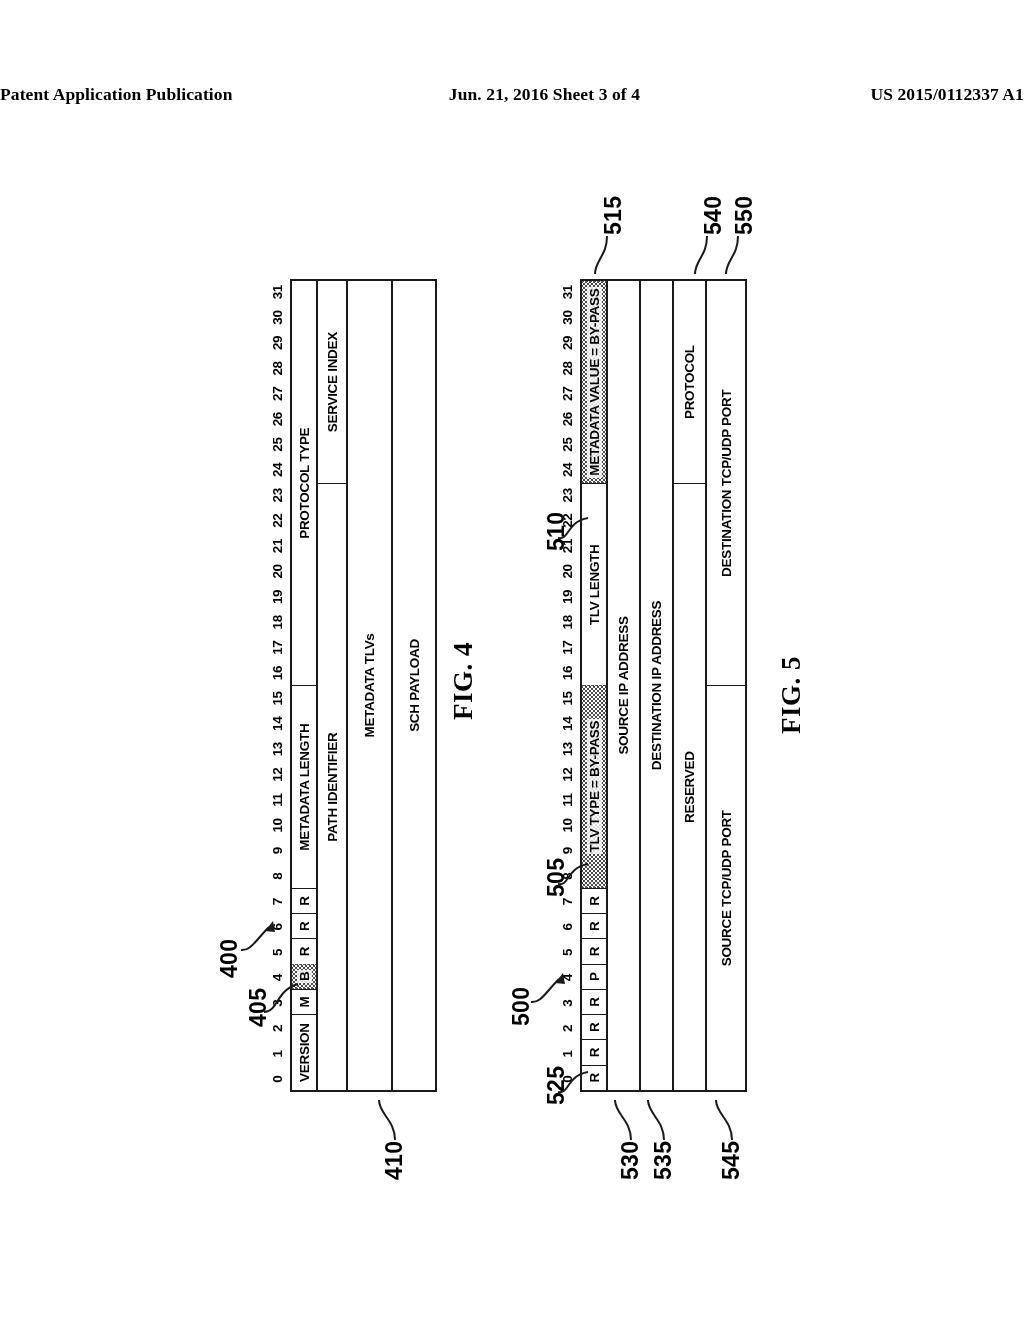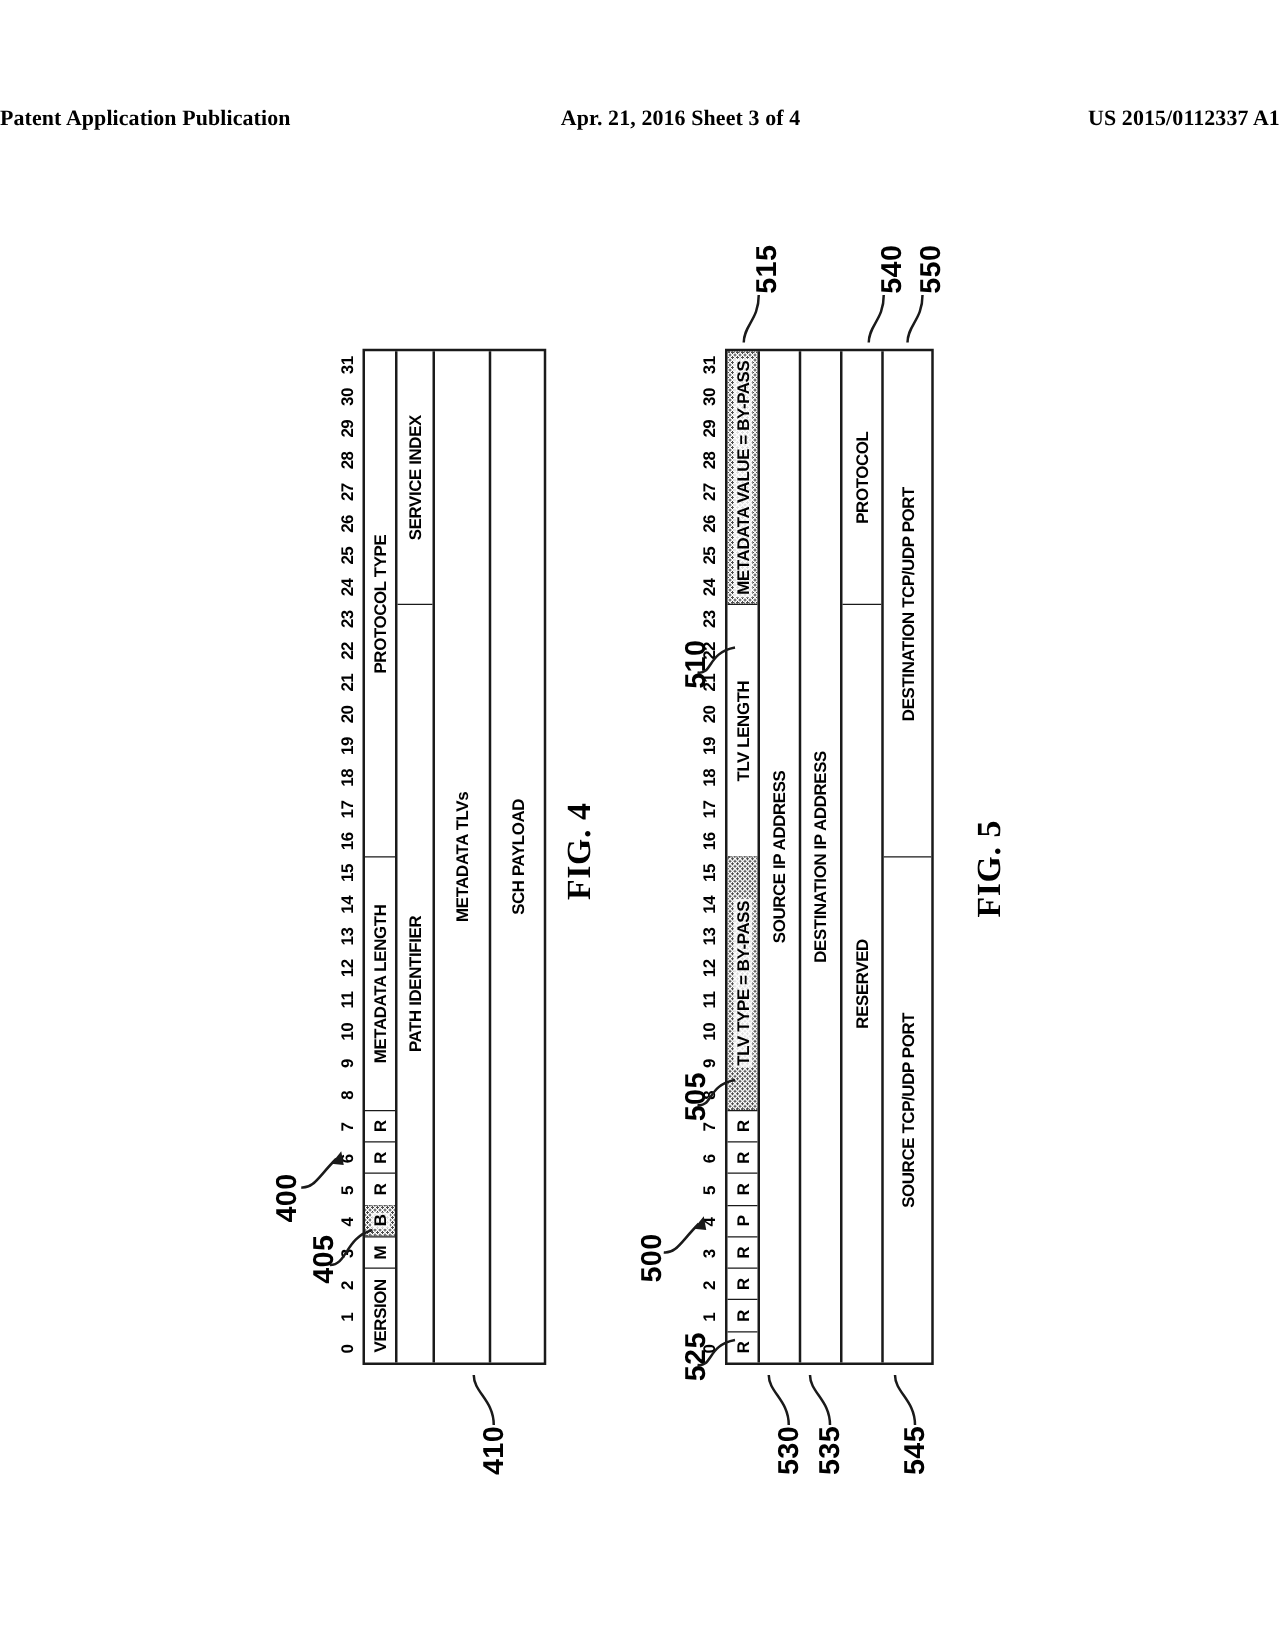--- a/index.html
+++ b/index.html
@@ -131,21 +131,21 @@
     transform:rotate(-90deg);
   }
   .lead{position:absolute;pointer-events:none;}
 </style>
 </head>
 <body>
 
 <div id="page-header">
   <span class="hdr-seg">Patent Application Publication</span>
   <span class="gap1"></span>
-  <span class="hdr-seg">Apr. 21, 2016  Sheet 3 of 4</span>
+  <span class="hdr-seg">Jun. 21, 2016  Sheet 3 of 4</span>
   <span class="gap2"></span>
   <span class="hdr-seg">US 2015/0112337 A1</span>
 </div>
 
 <div id="fig4-stage" class="fig-stage">
   <div class="bit-ruler" id="fig4-ruler" style="width: 812.8px;">
       <div class="bit">0</div>
       <div class="bit">1</div>
       <div class="bit">2</div>
       <div class="bit">3</div>

